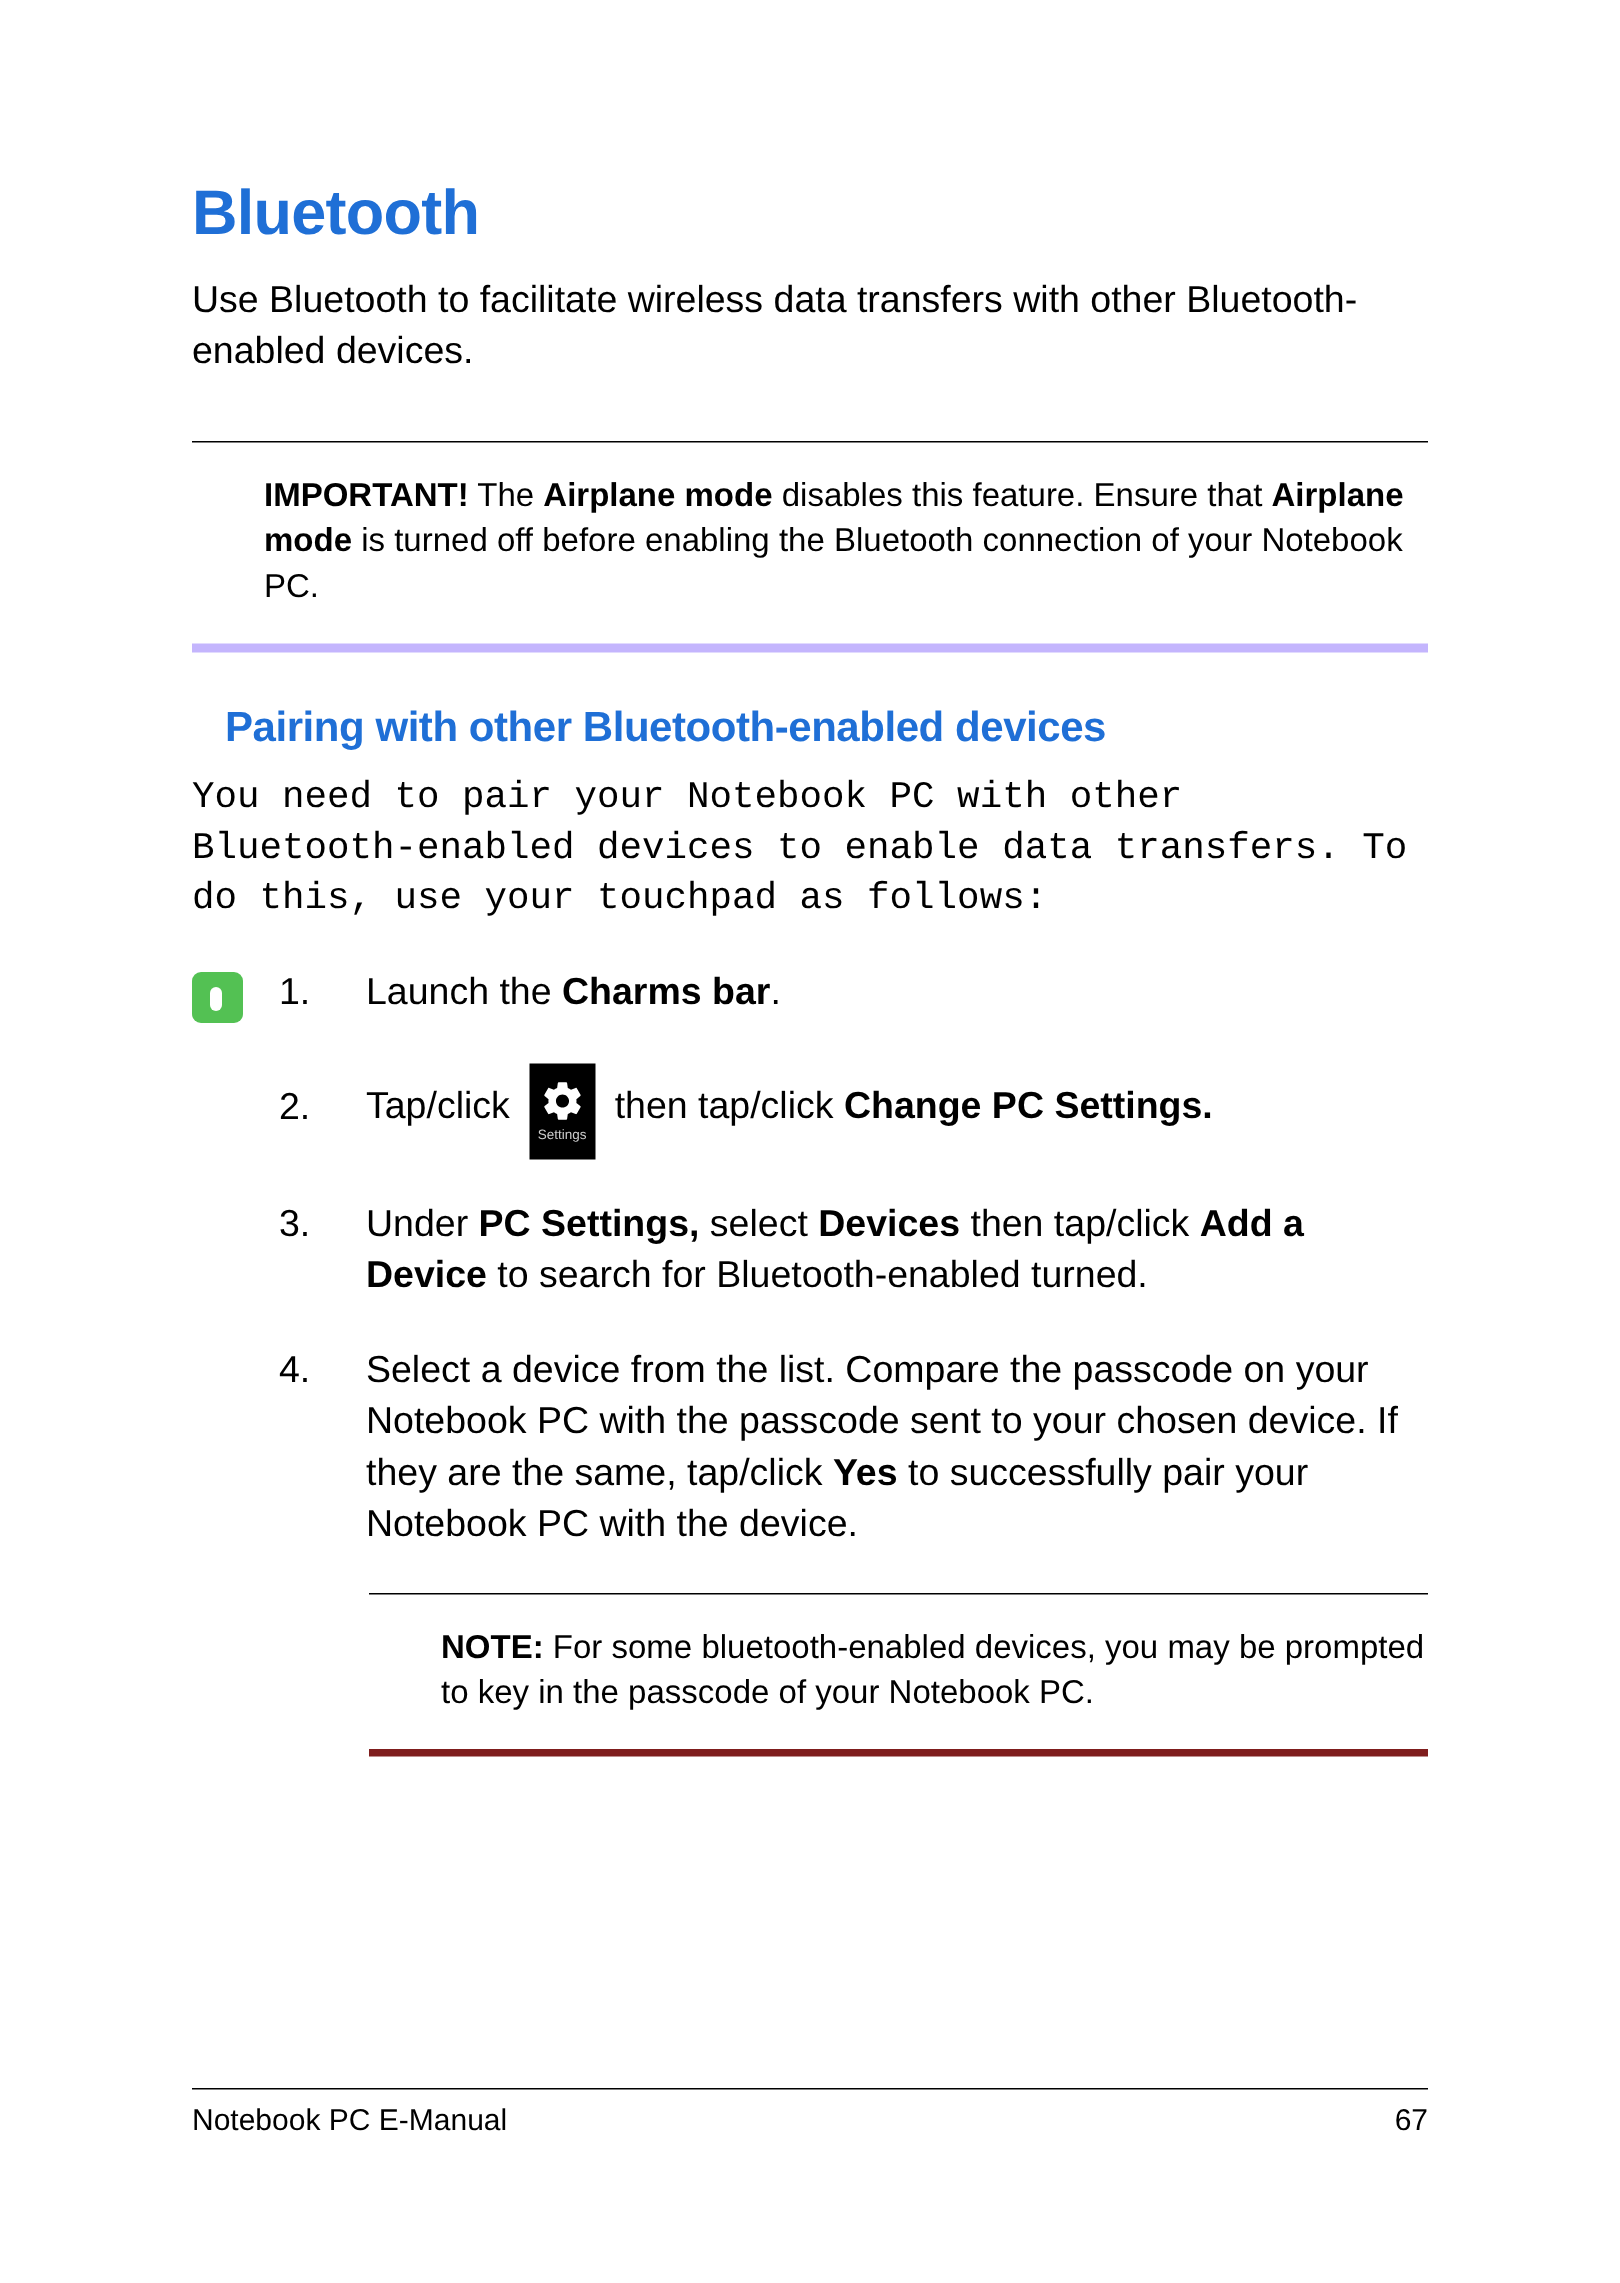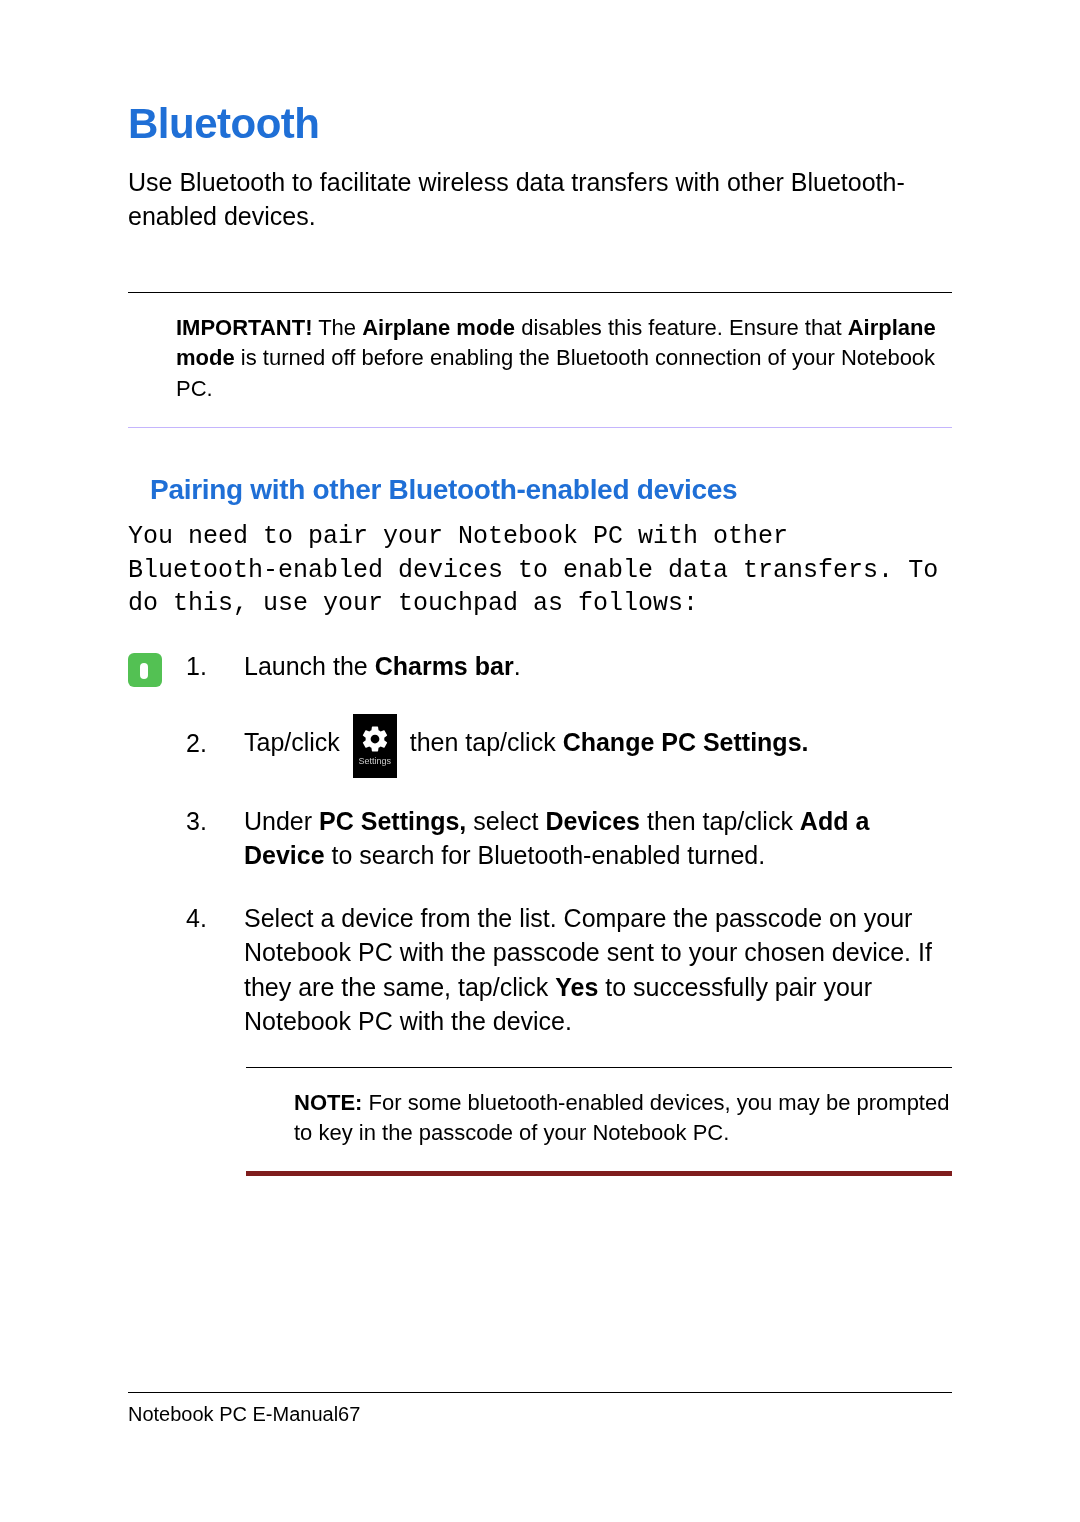--- a/index.html
+++ b/index.html
@@ -7,42 +7,42 @@
     width: 1080px;
     height: 1522px;
     background: #ffffff;
     font-family: "Segoe UI", "Myriad Pro", Arial, sans-serif;
     color: #000;
     position: relative;
   }
   .page {
     position: absolute;
     left: 128px;
-    top: 100px;
+    top: 118px;
     width: 824px;
   }
   h1.section-title {
     color: #1f6fd6;
     font-size: 42px;
     font-weight: 700;
     margin-bottom: 18px;
     letter-spacing: -0.5px;
   }
   .intro {
     font-size: 25px;
     line-height: 1.35;
-    margin-bottom: 58px;
+    margin-bottom: 42px;
   }
   .callout {
     border-top: 1px solid #000;
-    border-bottom: 1px solid #c4b5fd;
+    border-bottom: 6px solid #c4b5fd;
     padding: 20px 0 22px 48px;
     font-size: 22px;
     line-height: 1.4;
-    margin-bottom: 46px;
+    margin-bottom: 34px;
   }
   h2.subsection-title {
     color: #1f6fd6;
     font-size: 28px;
     font-weight: 700;
     margin-bottom: 14px;
     letter-spacing: -0.3px;
     margin-left: 22px;
   }
   .subintro {
@@ -122,21 +122,21 @@
   }
   .footer {
     position: absolute;
     left: 128px;
     bottom: 96px;
     width: 824px;
     border-top: 1px solid #000;
     padding-top: 10px;
     font-size: 20px;
     display: flex;
-    justify-content: flex-start;
+    justify-content: space-between;
   }
 </style>
 </head>
 <body>
 
 <div class="page">
 
   <h1 class="section-title">Bluetooth</h1>
 
   <p class="intro">Use Bluetooth to facilitate wireless data transfers with other Bluetooth-enabled devices.</p>

